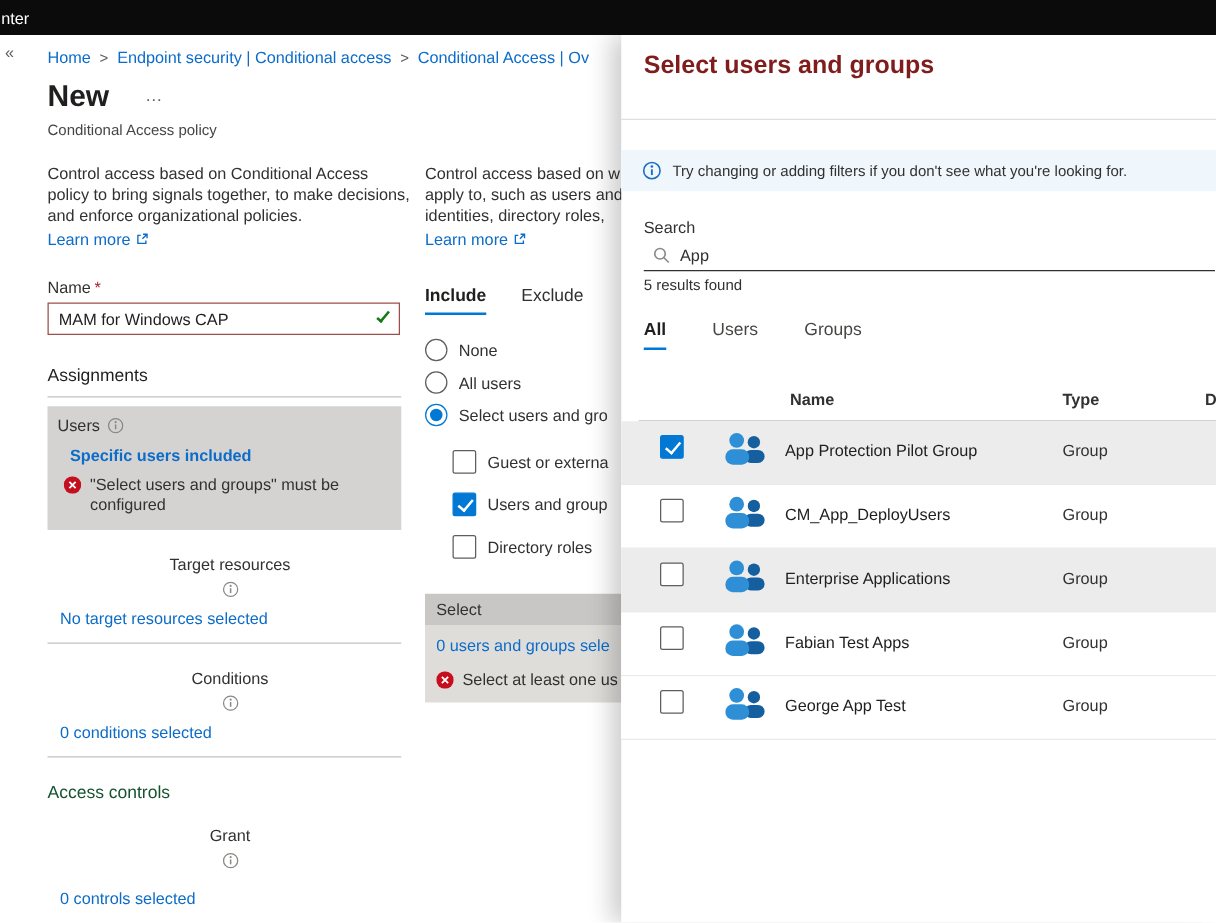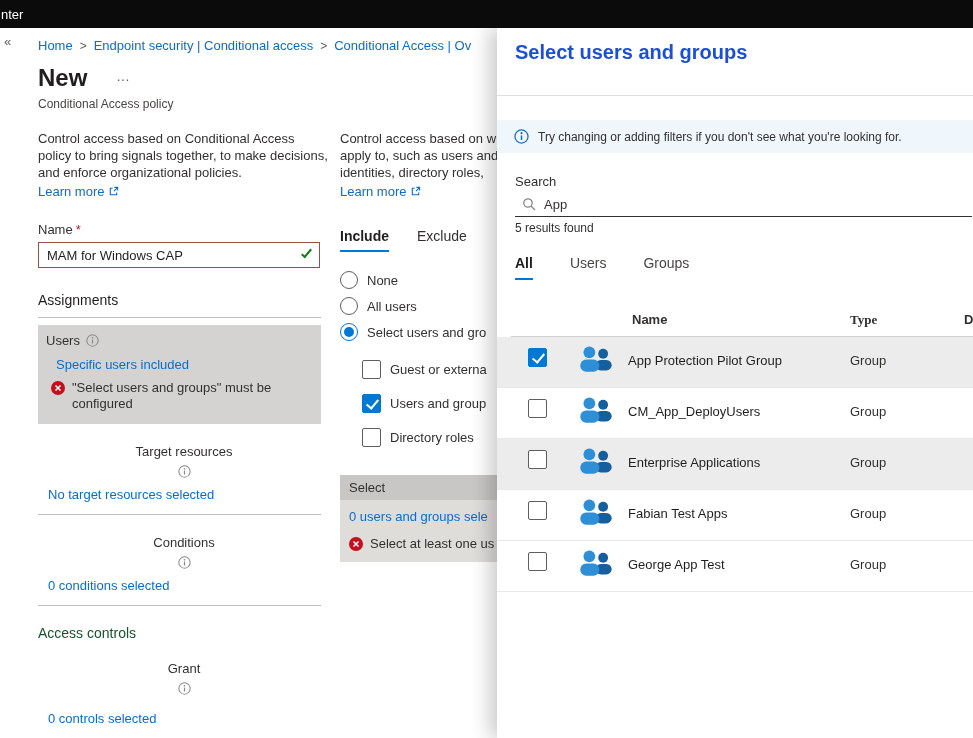--- a/index.html
+++ b/index.html
@@ -36,21 +36,21 @@
   .req { color:#a4262c; margin-left:3px; }
   .name-field { margin-top:5px; position:relative; width:282px; }
   .name-input { width:282px; height:26px; border:1px solid #9c4f4a; background:#fff; padding:0 26px 0 8px;
                 font:13px "Liberation Sans","DejaVu Sans",sans-serif; color:#201f1e; outline:none; }
   .valid-check { position:absolute; right:11px; top:5px; width:5px; height:11px;
                  border-right:2px solid #107c10; border-bottom:2px solid #107c10; transform:rotate(40deg); }
   .sec-head { margin-top:24px; font-size:14px; color:#201f1e; }
   .sec-head + .divider { margin-top:9px; }
   .users-block { margin-top:7px; width:283px; background:#d5d3d1; padding:8px 8px 12px; cursor:pointer; }
   .lbl-row { display:flex; align-items:center; gap:6px; }
-  .users-link { margin:9px 0 0 10px; }
+  .users-link { margin:9px 0 0 10px;font-weight:bold; }
   .err-row { margin:8px 0 0 5px; display:flex; gap:7px; align-items:flex-start; }
   .err-text { width:232px; line-height:16px; }
   .err-icon { flex:none; margin-top:1px; }
   .sec-label { margin-top:20px; display:flex; align-items:center; gap:6px;flex-direction:column; }
   .sec-link { margin:9px 0 0 10px; }
   .sec-div { margin-top:12px; }
   .acc-head { margin-top:19px; font-size:14px; color:#14532d; }
   .grant-link { margin:16px 0 0 10px; }
 
   
@@ -73,36 +73,36 @@
   .cb-group { margin:7px 0 0 22px; }
   .cb-row { display:flex; align-items:center; gap:9px; height:34px; cursor:pointer; }
   .select-block { margin-top:21px; width:260px; }
   .select-header { background:#c9c7c5; padding:5px 9px; }
   .select-body { background:#dfddda; padding:9px 9px 11px; }
   .select-err { margin-top:9px; display:flex; gap:7px; align-items:center; }
 
   
   .panel { position:absolute; left:497px; top:28px; width:476px; height:710px; background:#fff;
            box-shadow:-8px 0 18px rgba(0,0,0,.20); z-index:5; }
-  .panel-title { position:absolute; left:18px; top:13px; font-size:20px; font-weight:700; color:#1d4ed8; }
+  .panel-title { position:absolute; left:18px; top:13px; font-size:20px; font-weight:700; color:#7f1d1d; }
   .panel-divider { position:absolute; left:0; right:0; top:67px; border-top:1px solid #e1dfdd; }
   .info-banner { position:absolute; left:0; right:0; top:92px; height:33px; background:#eff6fc;
                  display:flex; align-items:center; gap:9px; padding-left:17px; font-size:12px; color:#323130; }
   .search-label { position:absolute; left:18px; top:146px; }
   .search-box { position:absolute; left:18px; right:1px; top:164px; height:25px;
                 border-bottom:1px solid #323130; display:flex; align-items:center; gap:8px; padding-left:7px; }
   .search-input { border:none; outline:none; flex:1; font:13px "Liberation Sans","DejaVu Sans",sans-serif;
                   color:#323130; background:transparent; }
   .results-count { position:absolute; left:18px; top:193px; font-size:12px; }
   .ptabs { position:absolute; left:18px; top:227px; display:flex; gap:37px; }
   .ptab { font-size:14px; color:#484644; padding-bottom:7px; cursor:pointer; }
   .ptab.active { font-weight:700; color:#201f1e; border-bottom:2px solid #0078d4; }
   .thead { position:absolute; left:0; right:0; top:284px; height:18px; font-weight:700; color:#323130; }
   .col-name { position:absolute; left:135px; }
-  .col-type { position:absolute; left:353px;font-family:Liberation Serif, serif; }
+  .col-type { position:absolute; left:353px; }
   .col-details { position:absolute; left:467px; }
   .thead-line { position:absolute; left:14px; right:0; top:308px; border-top:1px solid #d2d0ce; }
   .rows { position:absolute; left:0; right:0; top:309px; }
   .row { position:relative; height:51px; border-bottom:1px solid #ebe9e7; cursor:pointer; background:#fff; }
   .row.shaded { background:#ececec; }
   .row .cb { position:absolute; left:31px; top:11px; }
   .group-icon { position:absolute; left:80px; top:7px; }
   .row-name { position:absolute; left:131px; top:16px; color:#201f1e; }
   .row-type { position:absolute; left:353px; top:16px; color:#323130; }
 </style>

